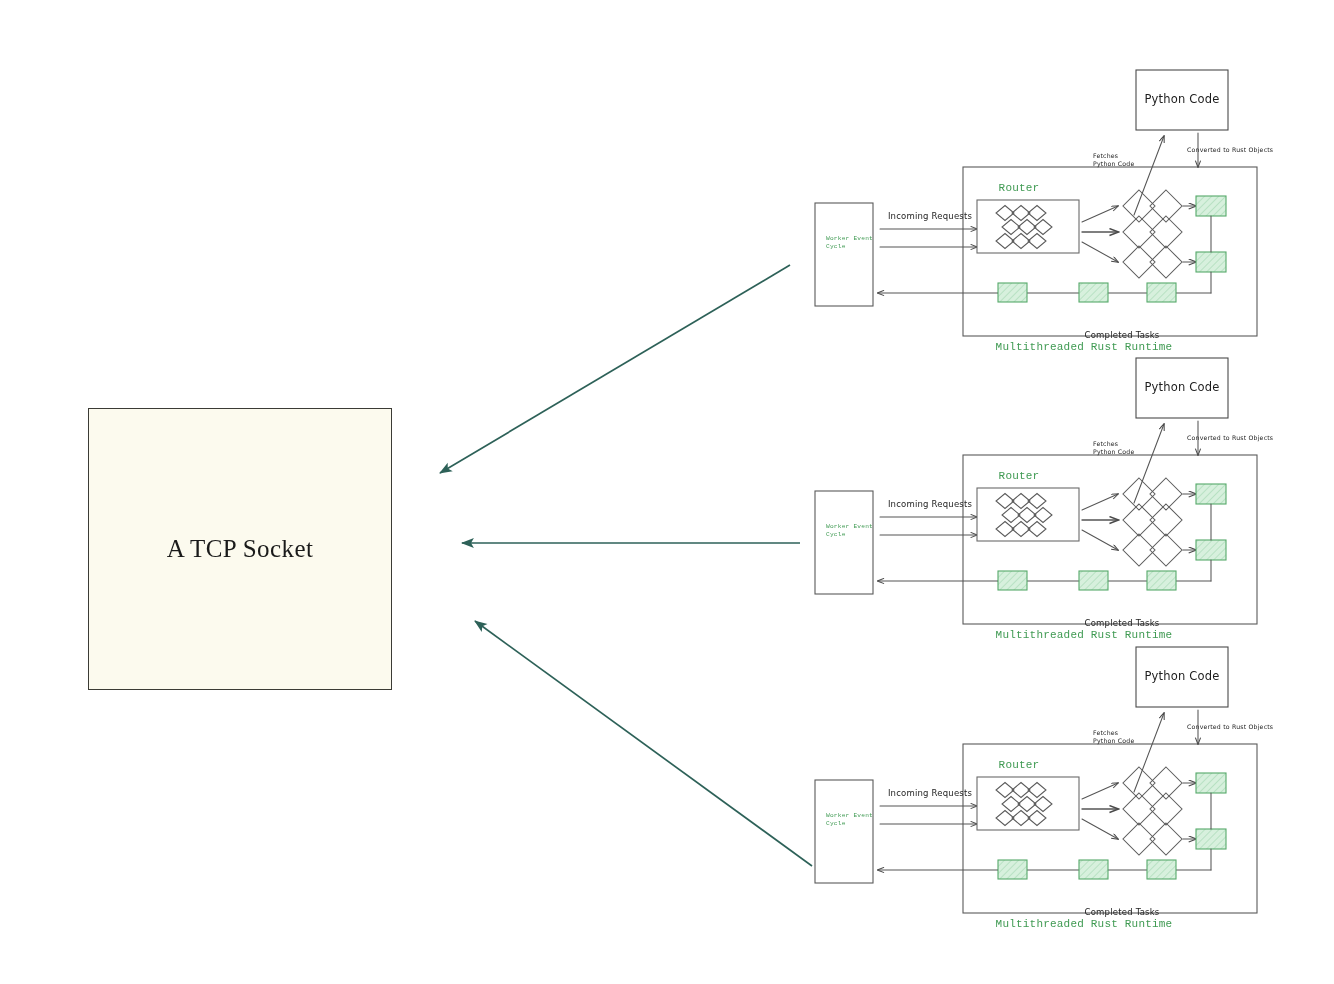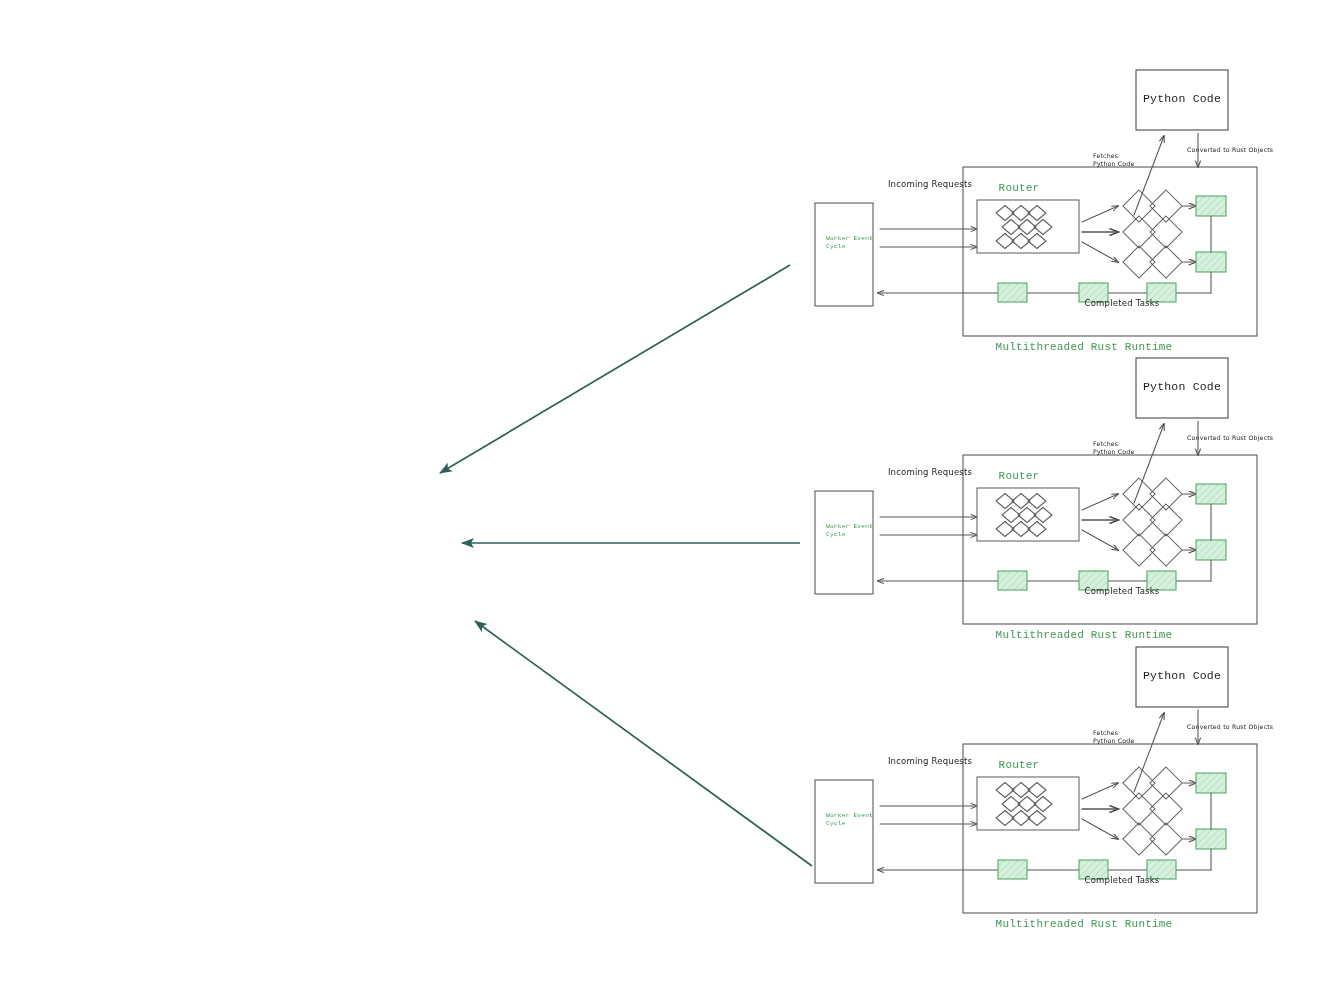--- a/index.html
+++ b/index.html
@@ -49,29 +49,32 @@
     letter-spacing: .2px;
   }
   .lbl {
     position: absolute;
     white-space: pre;
     line-height: 1.25;
   }
   .green { color: #3f9a52; font-family: Liberation Mono, monospace; }
   .blk { color: #1d1d1d; }
   .f11 { font-size: 11px; }
-  .f9  { font-size: 8.5px; }
+  .f9  { font-size: 8.5px; margin-top: 32px; }
   .f7  { font-size: 6.2px; }
-  .f12 { font-size: 11.5px; font-family: Liberation Mono, monospace; }
+  .f12 { font-size: 11.5px; }
 </style>
 </head>
 <body>
 
 <div id="canvas">
 
+  <div class="socket-box">
+    <span class="socket-label">A TCP Socket</span>
+  </div>
 
   <svg class="layer">
     <defs>
       <marker id="tealhead" markerWidth="9" markerHeight="9" refX="7.4" refY="3.2" orient="auto" markerUnits="strokeWidth">
         <path d="M0.4,0.3 L8,3.2 L0.4,6.1 L2.1,3.2 Z" fill="#2d6158"></path>
       </marker>
     </defs>
     <line x1="790" y1="265" x2="440" y2="473" stroke="#2d6158" stroke-width="1.7" marker-end="url(#tealhead)"></line>
     <line x1="800" y1="543" x2="462" y2="543" stroke="#2d6158" stroke-width="1.7" marker-end="url(#tealhead)"></line>
     <line x1="812" y1="866" x2="475" y2="621" stroke="#2d6158" stroke-width="1.7" marker-end="url(#tealhead)"></line>

